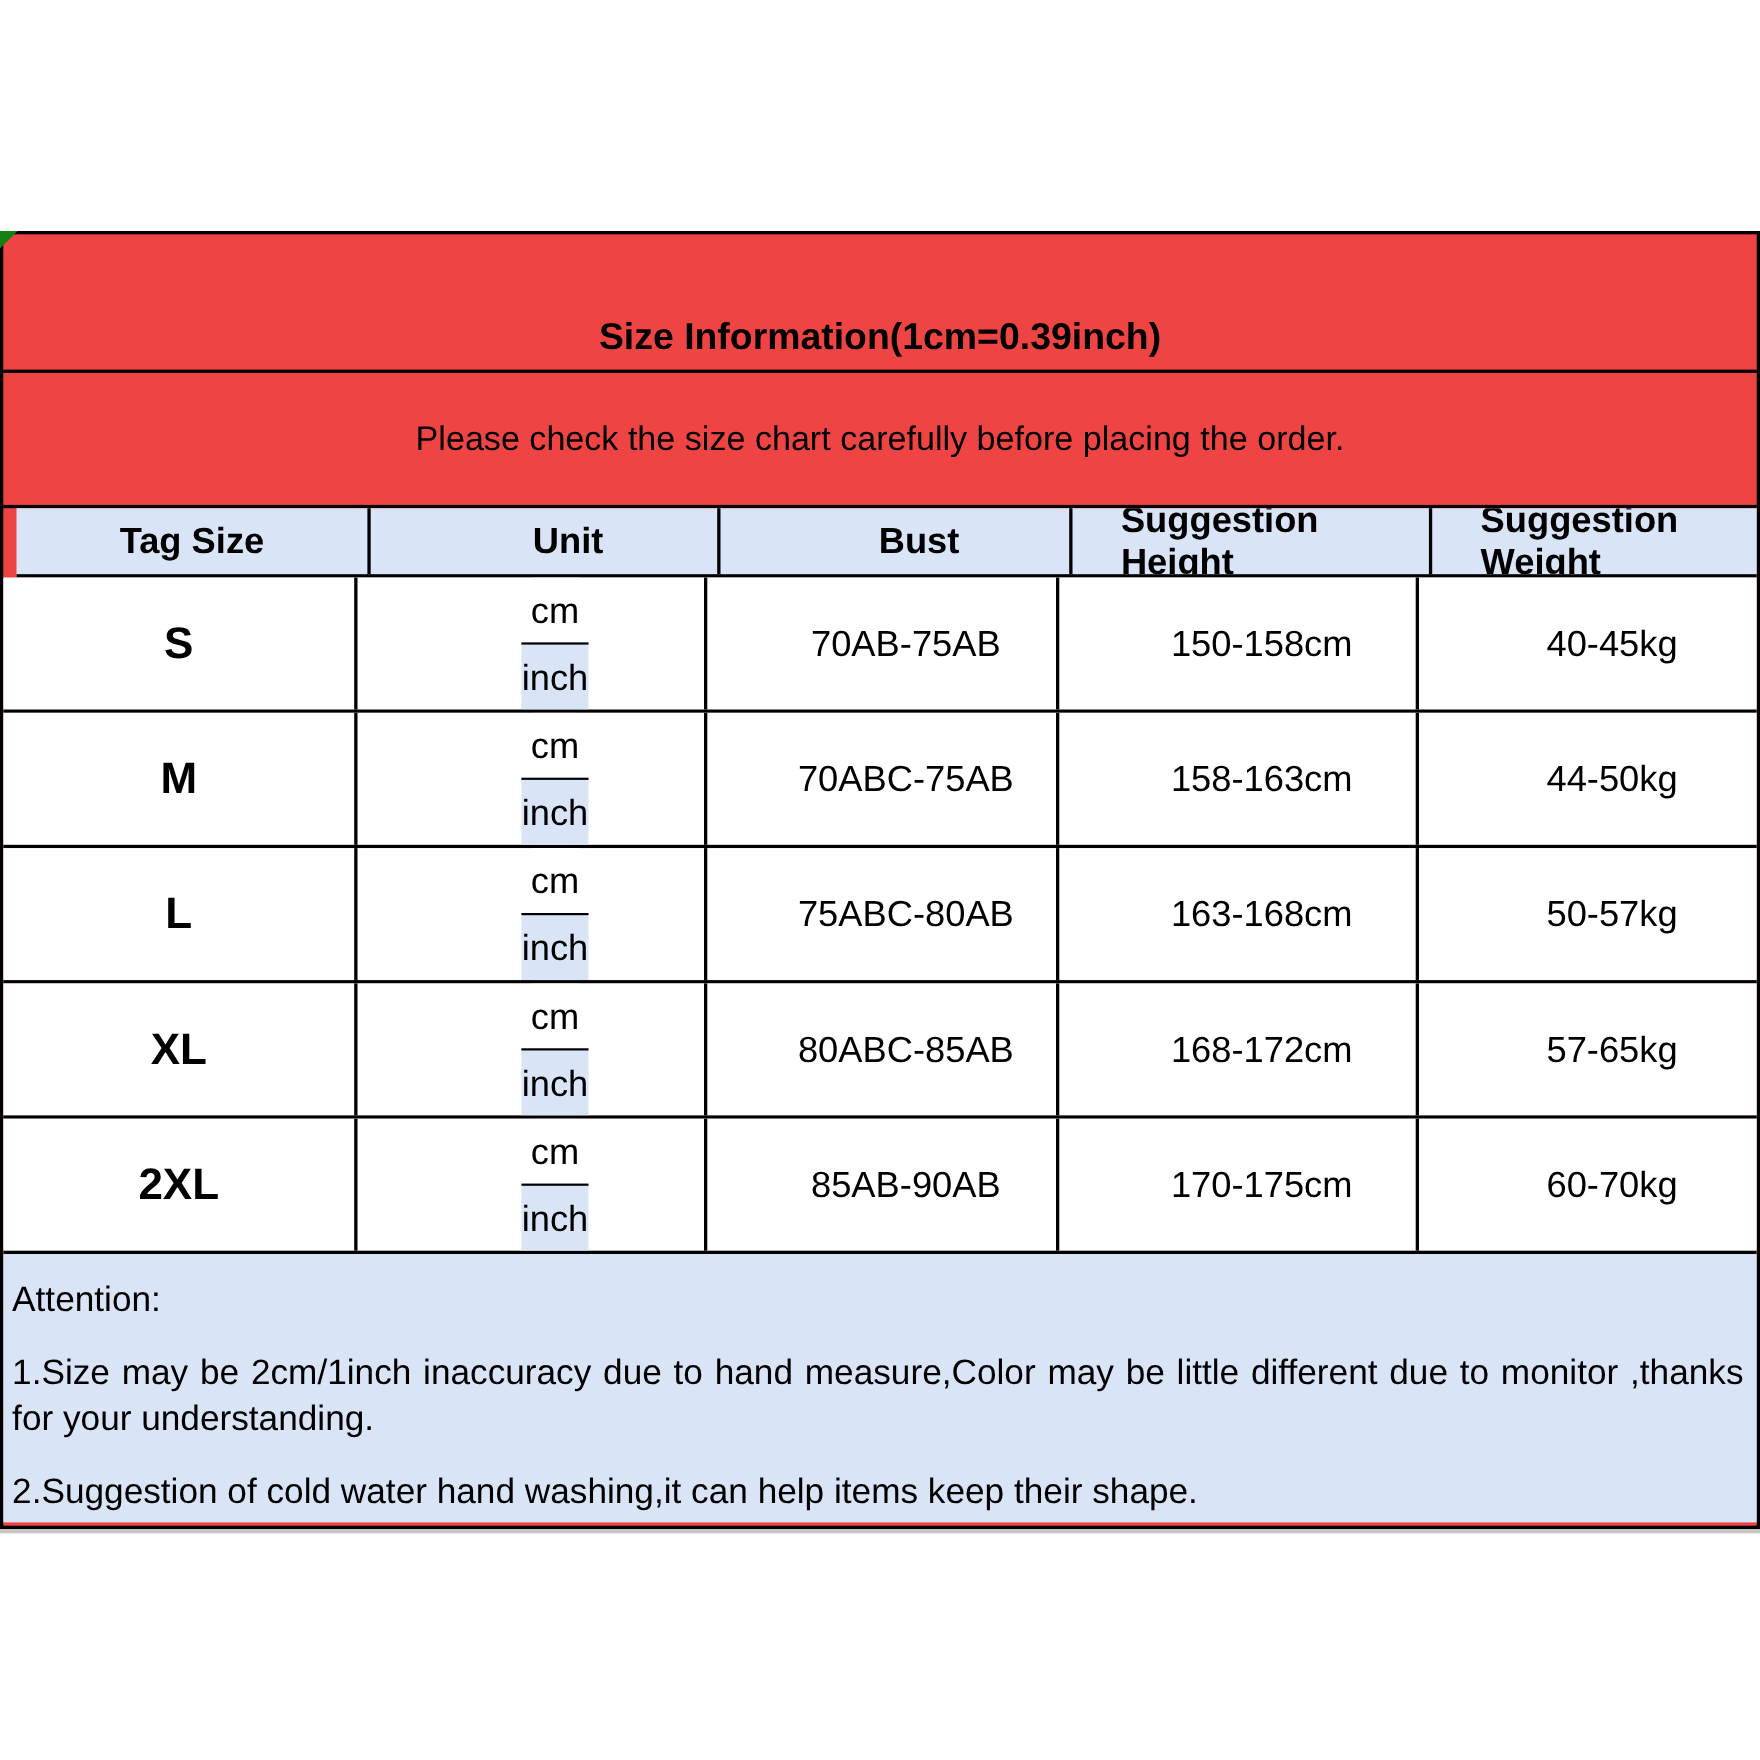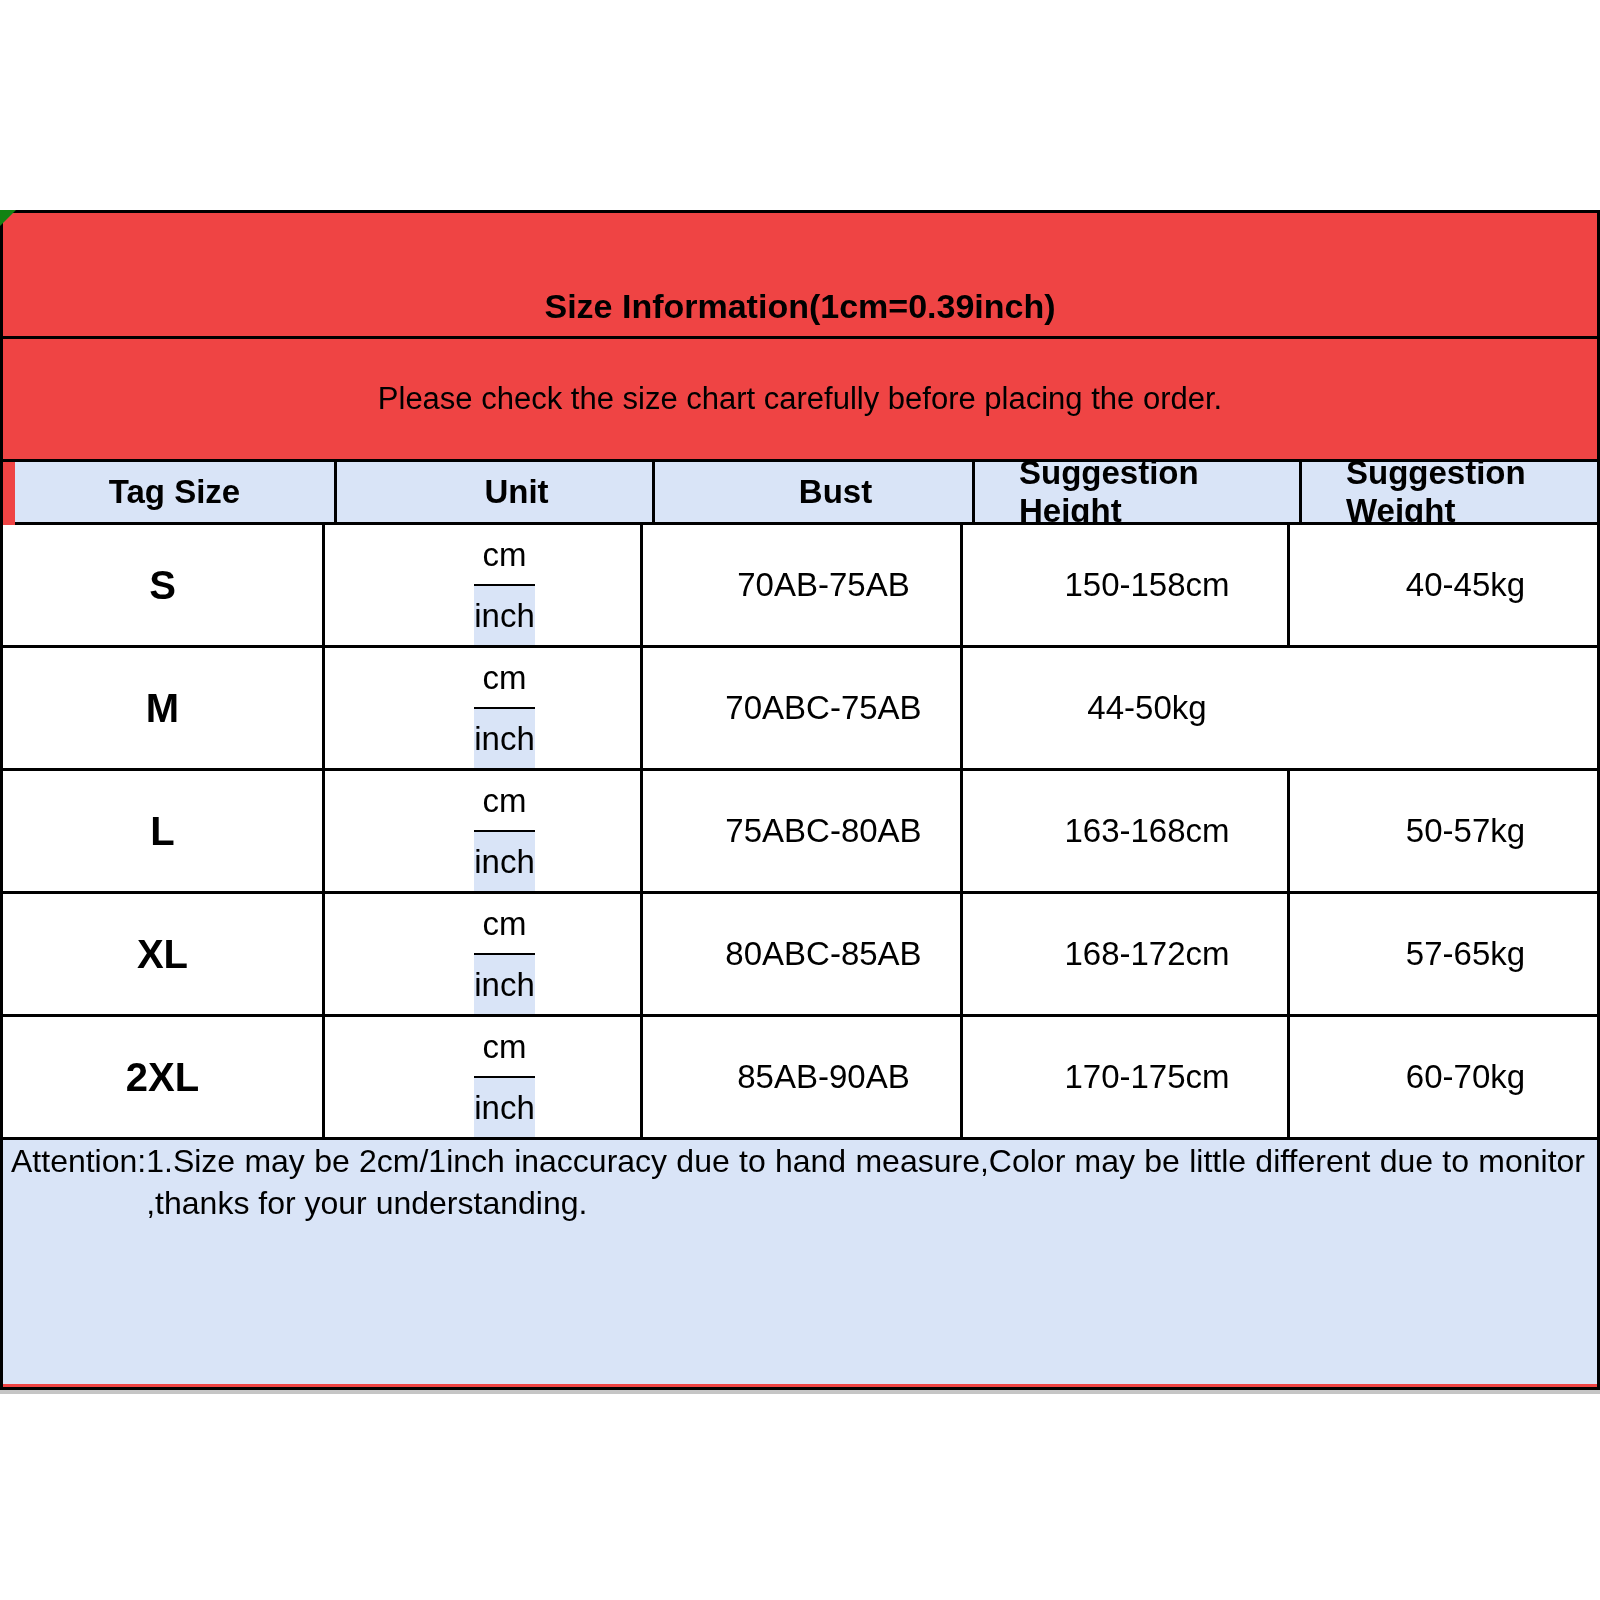--- a/index.html
+++ b/index.html
@@ -69,23 +69,23 @@
     display:flex;align-items:center;justify-content:center;
   }
   .unit-bottom{
     flex:1;background:#d9e4f7;
     border-top:2px solid #000;
     display:flex;align-items:center;justify-content:center;
   }
   .attention{
     box-sizing:border-box;height:244px;
     background:#d9e4f7;
-    display:flex;flex-direction:row;justify-content:flex-end;
+    display:flex;flex-direction:column;justify-content:flex-end;
     padding:0 12px 8px 8px;
-    font-size:32px;line-height:42px;
+    font-size:32px;line-height:42px;gap:24px;
   }
   .attention .note{text-align:justify;}
 </style>
 </head>
 <body>
 
 <div class="page">
   <div class="sheet">
     <div class="corner"></div>
 
@@ -116,20 +116,21 @@
       <div class="cell">40-45kg</div>
     </div>
 
     <div class="grid data-row">
       <div class="cell tag">M</div>
       <div class="cell unit-cell">
         <div class="unit-top">cm</div>
         <div class="unit-bottom">inch</div>
       </div>
       <div class="cell">70ABC-75AB</div>
+      <div class="cell">158-163cm</div>
       <div class="cell">44-50kg</div>
     </div>
 
     <div class="grid data-row">
       <div class="cell tag">L</div>
       <div class="cell unit-cell">
         <div class="unit-top">cm</div>
         <div class="unit-bottom">inch</div>
       </div>
       <div class="cell">75ABC-80AB</div>
@@ -155,15 +156,16 @@
         <div class="unit-bottom">inch</div>
       </div>
       <div class="cell">85AB-90AB</div>
       <div class="cell">170-175cm</div>
       <div class="cell">60-70kg</div>
     </div>
 
     <div class="attention">
       <div>Attention:</div>
       <div class="note">1.Size may be 2cm/1inch inaccuracy due to hand measure,Color may be little different due to monitor ,thanks for your understanding.</div>
+      <div class="note">2.Suggestion of cold water hand washing,it can help items keep their shape.</div>
     </div>
   </div>
 </div>
 
 </body></html>

